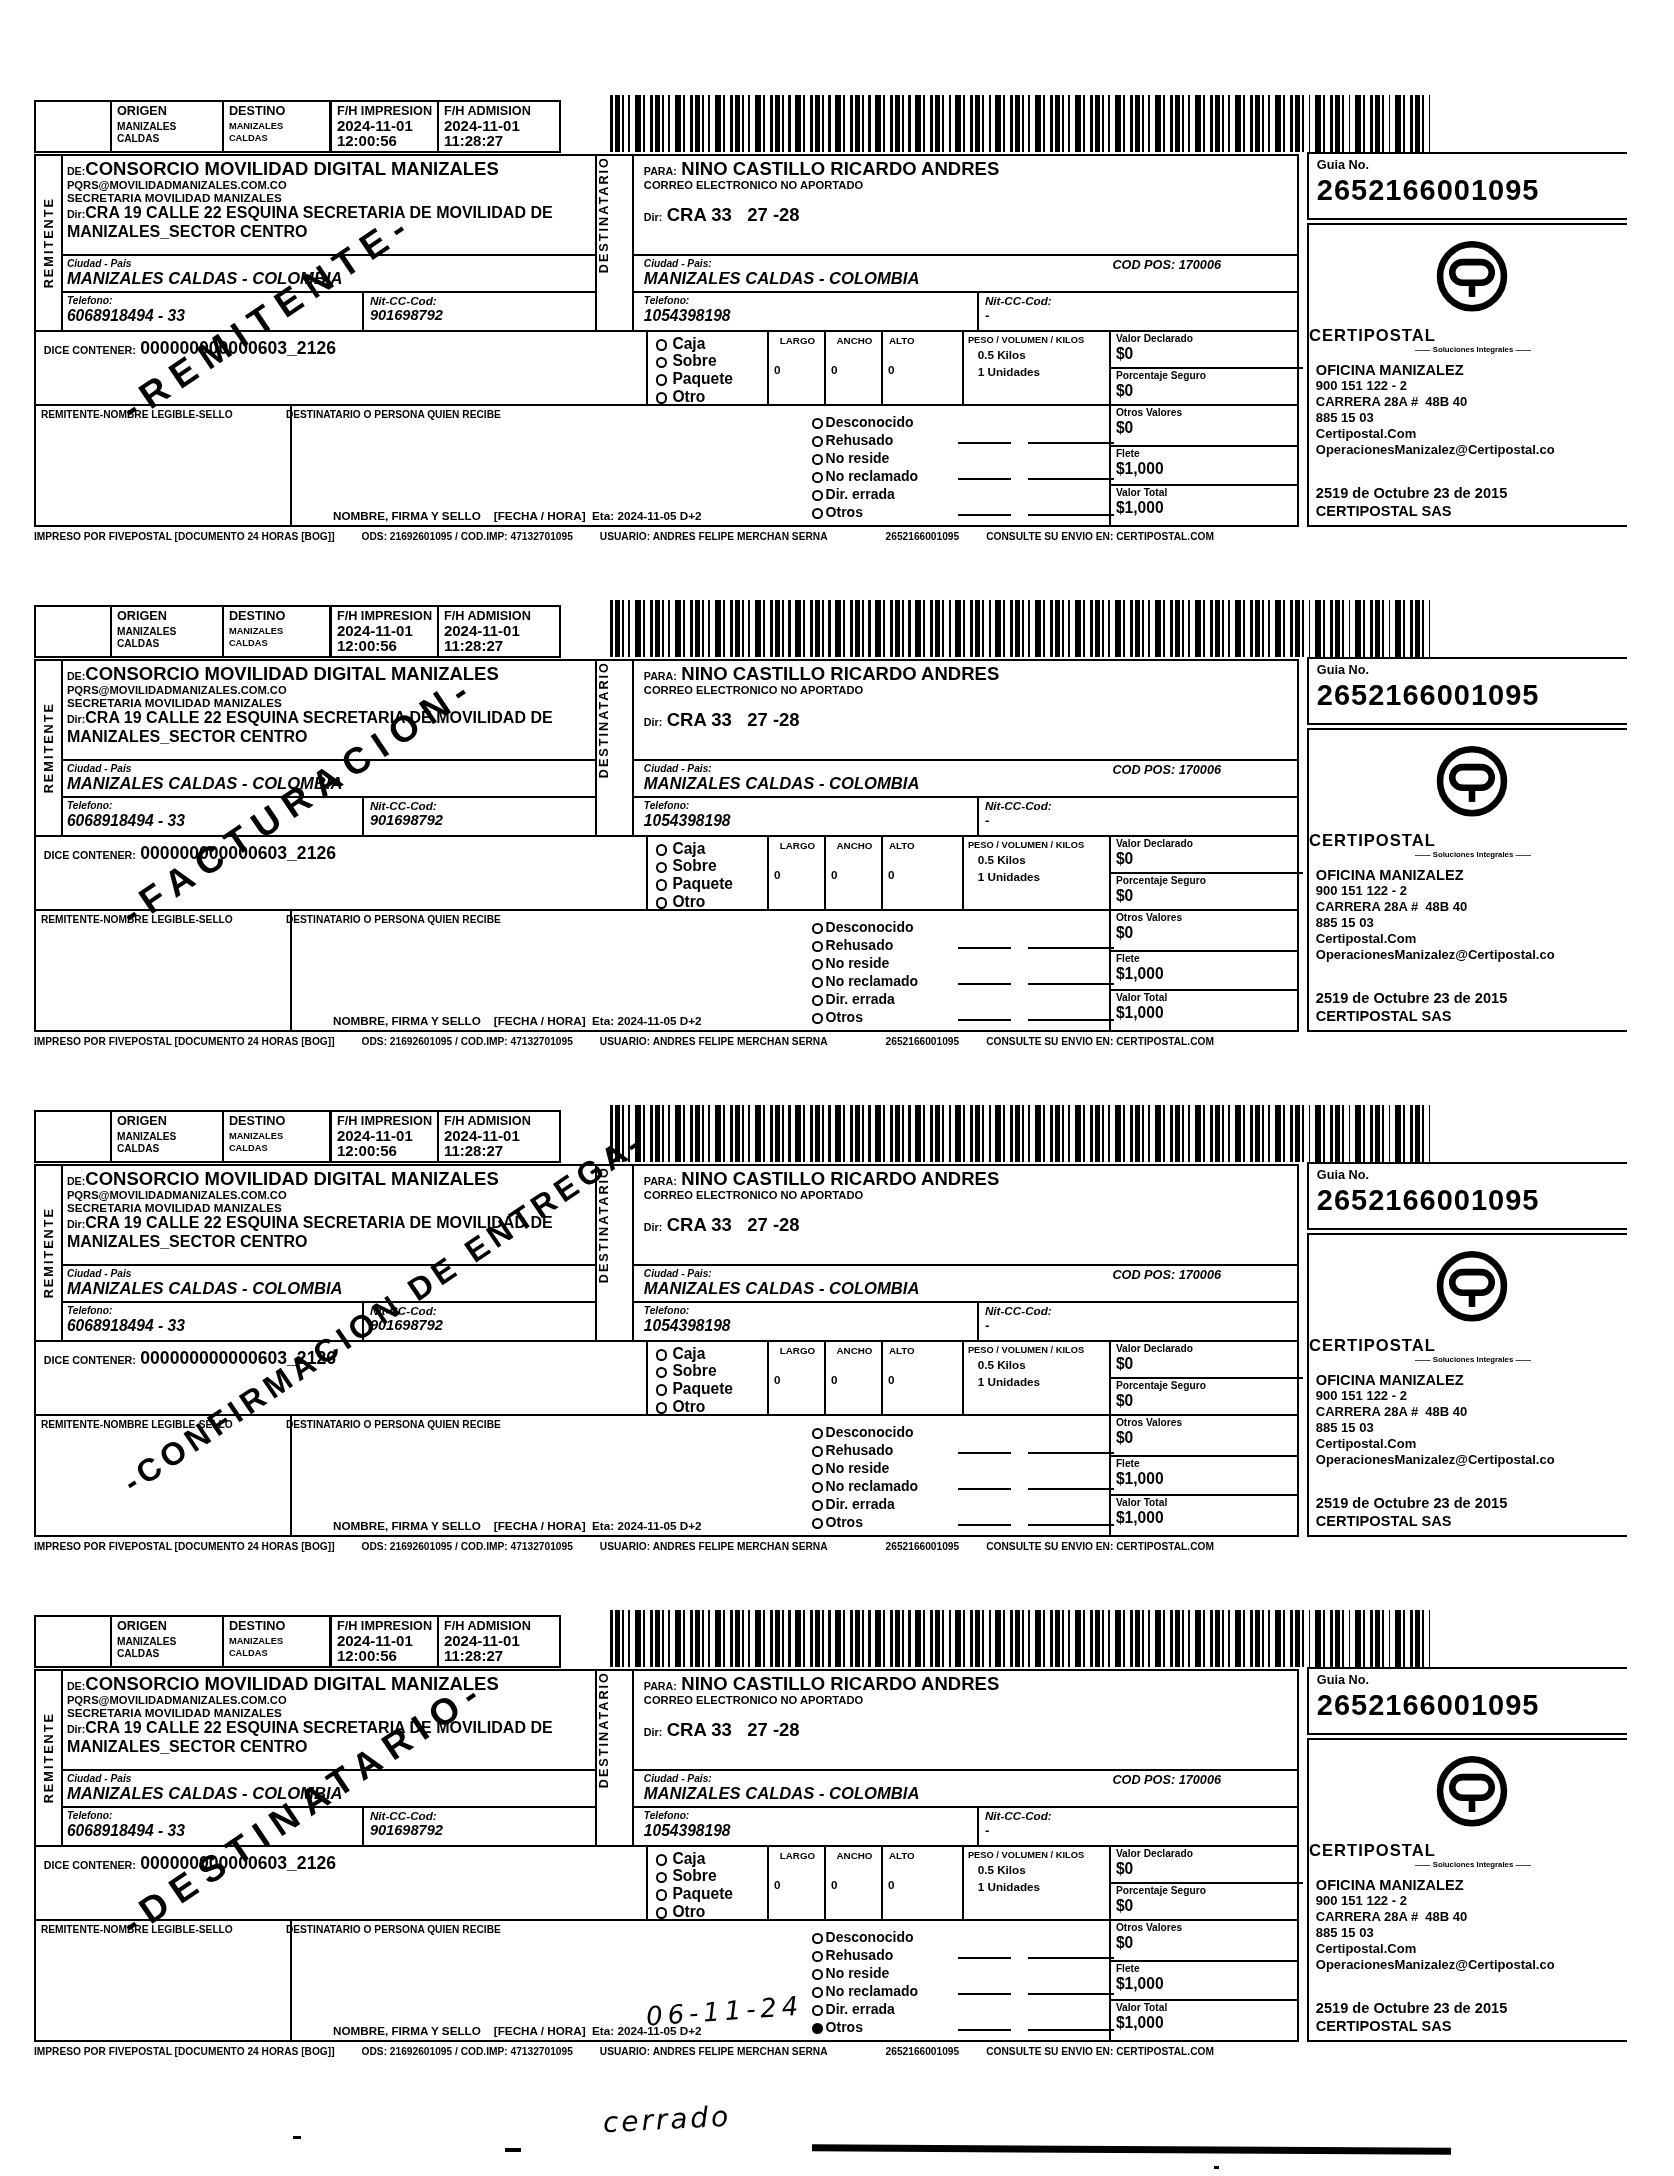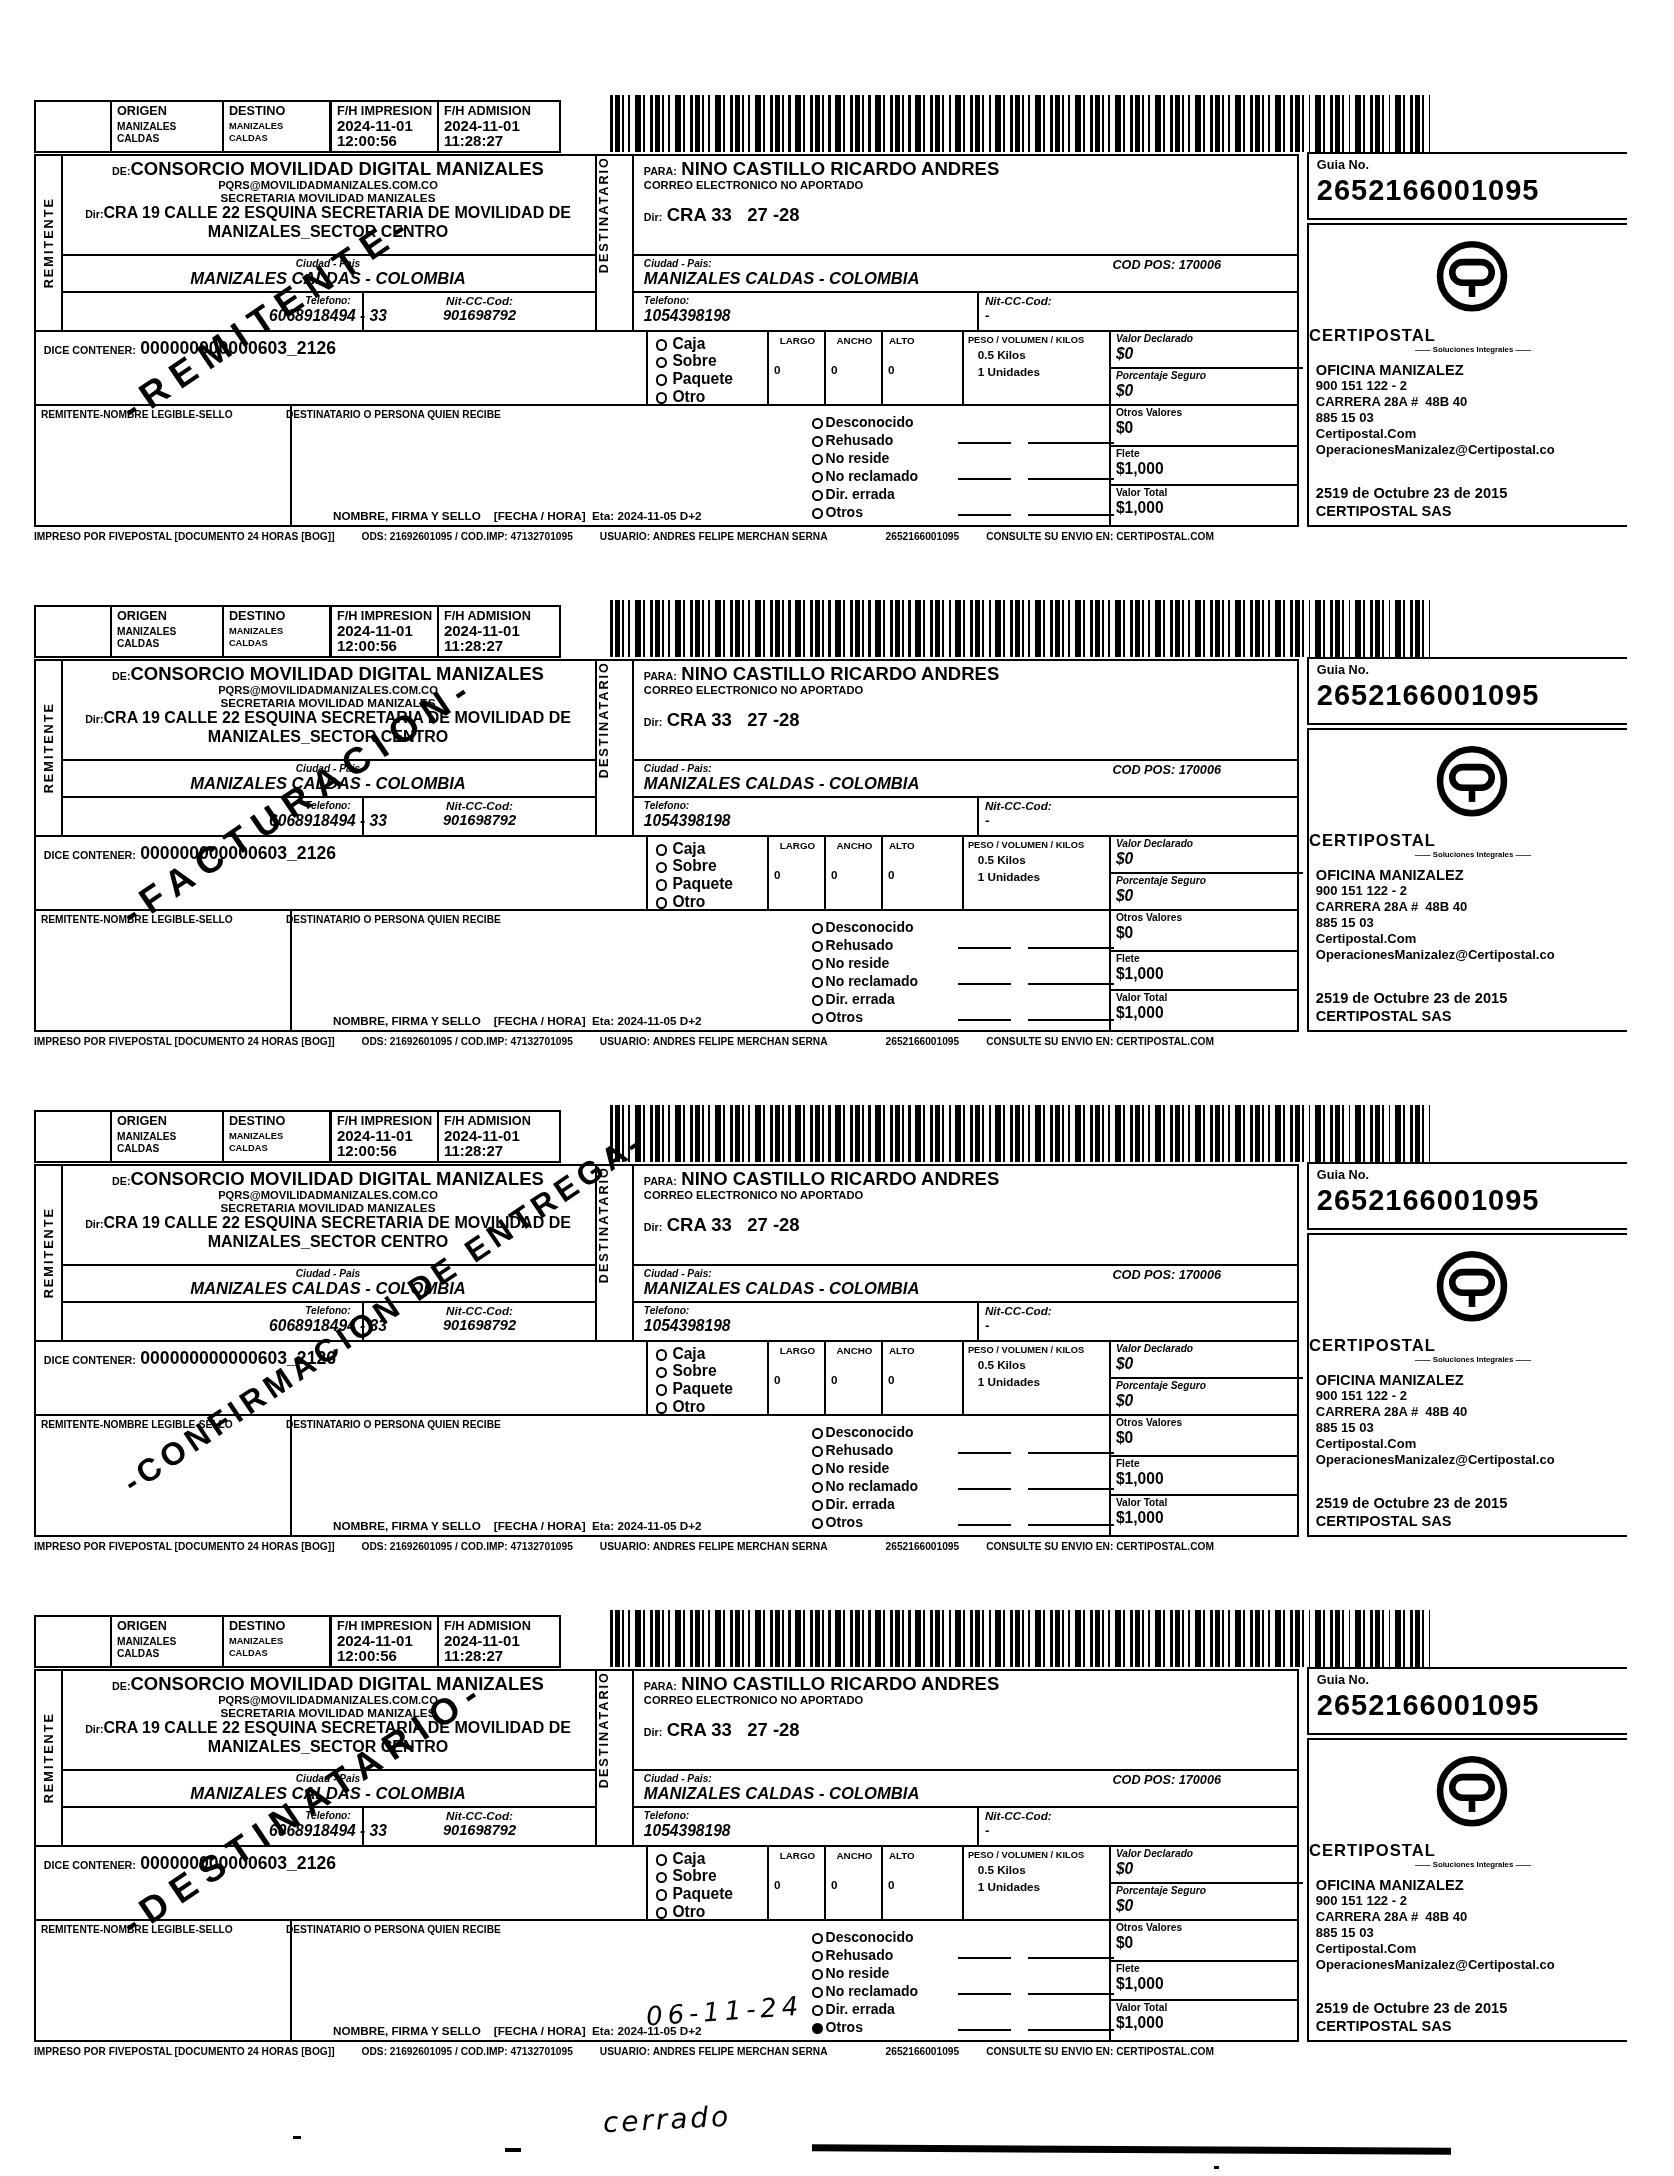--- a/index.html
+++ b/index.html
@@ -23,21 +23,21 @@
   .barcode{left:610px;top:0;width:824px;height:57px;
     background:repeating-linear-gradient(90deg,#000 0 2.9px,#fff 2.9px 4.9px,#000 4.9px 9.8px,#fff 9.8px 11.7px,
       #000 11.7px 13.7px,#fff 13.7px 18.5px,#000 18.5px 20.5px,#fff 20.5px 25px,#000 25px 31px,#fff 31px 33px,
       #000 33px 35px,#fff 35px 40px);}
 
   
   .rem-box{left:34px;top:59px;width:563px;height:178px;}
   .vstrip{position:absolute;left:0;top:0;width:25px;height:100%;border-right:2px solid #000;
           display:flex;align-items:center;justify-content:center;}
   .vtext{writing-mode:vertical-rl;transform:rotate(180deg);font-size:12.7px;letter-spacing:2px;white-space:nowrap;}
-  .rcontent{position:absolute;left:25px;top:0;right:0;bottom:0;text-align:center;}
+  .rcontent{position:absolute;left:25px;top:0;right:0;bottom:0;}
   .addr{position:absolute;left:0;top:0;right:0;height:98px;padding:2.9px 5.9px;overflow:hidden;}
   .tiny{font-size:10.7px;}
   .big{font-size:18.5px;line-height:19.5px;}
   .med{font-size:16px;line-height:18.5px;}
   .sm2{font-size:11.2px;line-height:12.7px;}
   .rowc{position:absolute;left:0;right:0;border-top:2px solid #000;padding:2px 5.9px;font-style:italic;}
   .row-ciudad{top:98px;height:37px;}
   .row-tel{top:135px;bottom:0;}
   .flab{font-size:10.2px;line-height:11.7px;}
   .fval{font-size:15.6px;line-height:17.6px;}
@@ -54,21 +54,21 @@
   .circ{display:inline-block;width:11.7px;height:11.7px;border:2.4px solid #000;border-radius:50%;
         vertical-align:-2px;margin-right:4.9px;box-sizing:border-box;}
   .circ.filled{background:#000;}
   .dimb{position:absolute;top:0;bottom:0;border-left:2.9px solid #000;}
   .dim0{left:731px;width:57px;}.dim1{left:788px;width:57px;}.dim2{left:845px;width:82px;}
   .dimb .lab{font-size:9.8px;text-align:center;margin-top:2.9px;}
   .dimb .val{font-size:11.7px;position:absolute;left:4.9px;top:31px;}
   .peso{left:926px;width:146px;}
   .peso .lab{font-size:9.3px;text-align:left;margin:2.9px 0 0 3.9px;}
   .peso .ln{font-size:11.7px;line-height:14.6px;margin-left:13.7px;margin-top:2.9px;}
-  .vd{left:1073px;right:0;width:192px;font-style:italic;}
+  .vd{left:1073px;right:0;width:192px;}
   .cell{position:relative;box-sizing:border-box;padding:1px 4.9px;}
   .cell .clab{font-size:10.2px;line-height:11.7px;}
   .cell .cval{font-size:15.6px;line-height:17.6px;}
   .vd .cell{height:35px;}
   .vd .cell + .cell{border-top:2.9px solid #000;}
 
   
   .bot{left:34px;top:309px;width:1265px;height:123px;}
   .nomsello{position:absolute;left:0;top:0;bottom:0;width:244px;border-right:2.9px solid #000;padding:2.9px 4.9px;}
   .boxlab{font-size:10.2px;}

